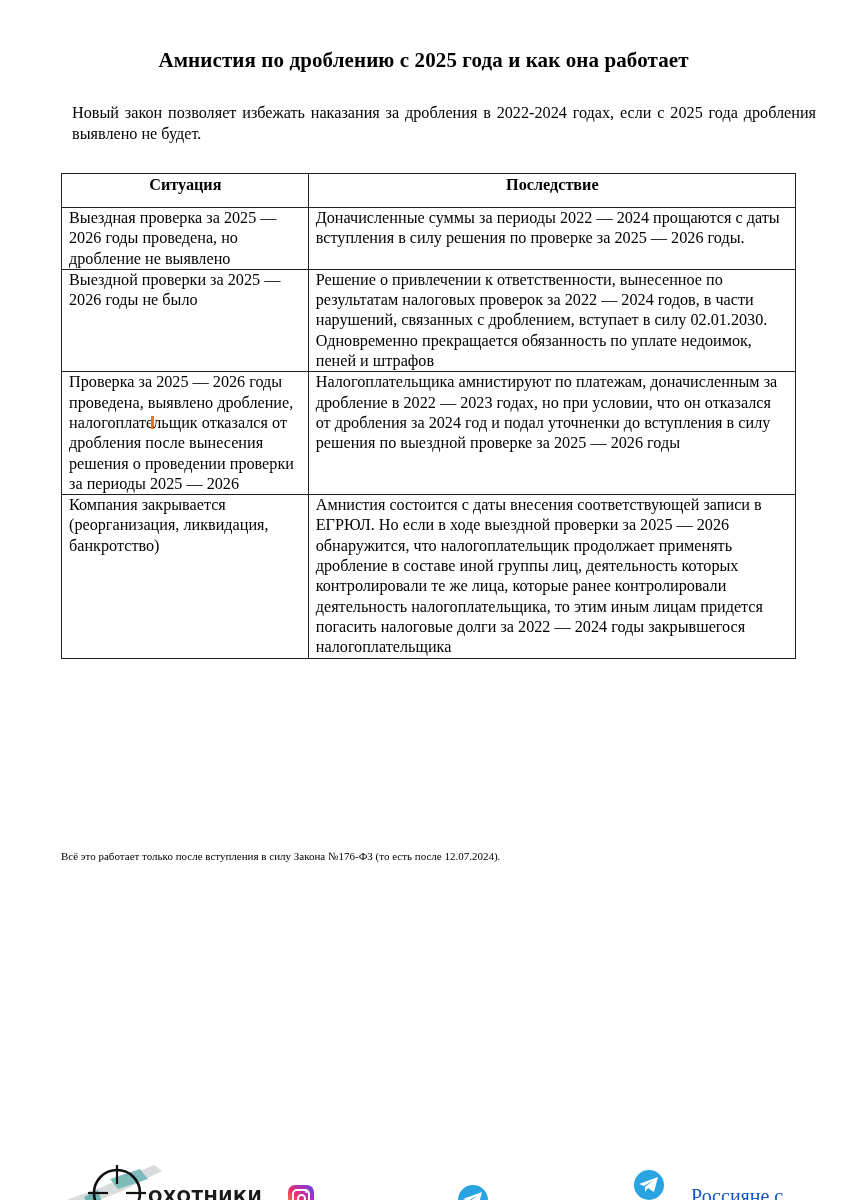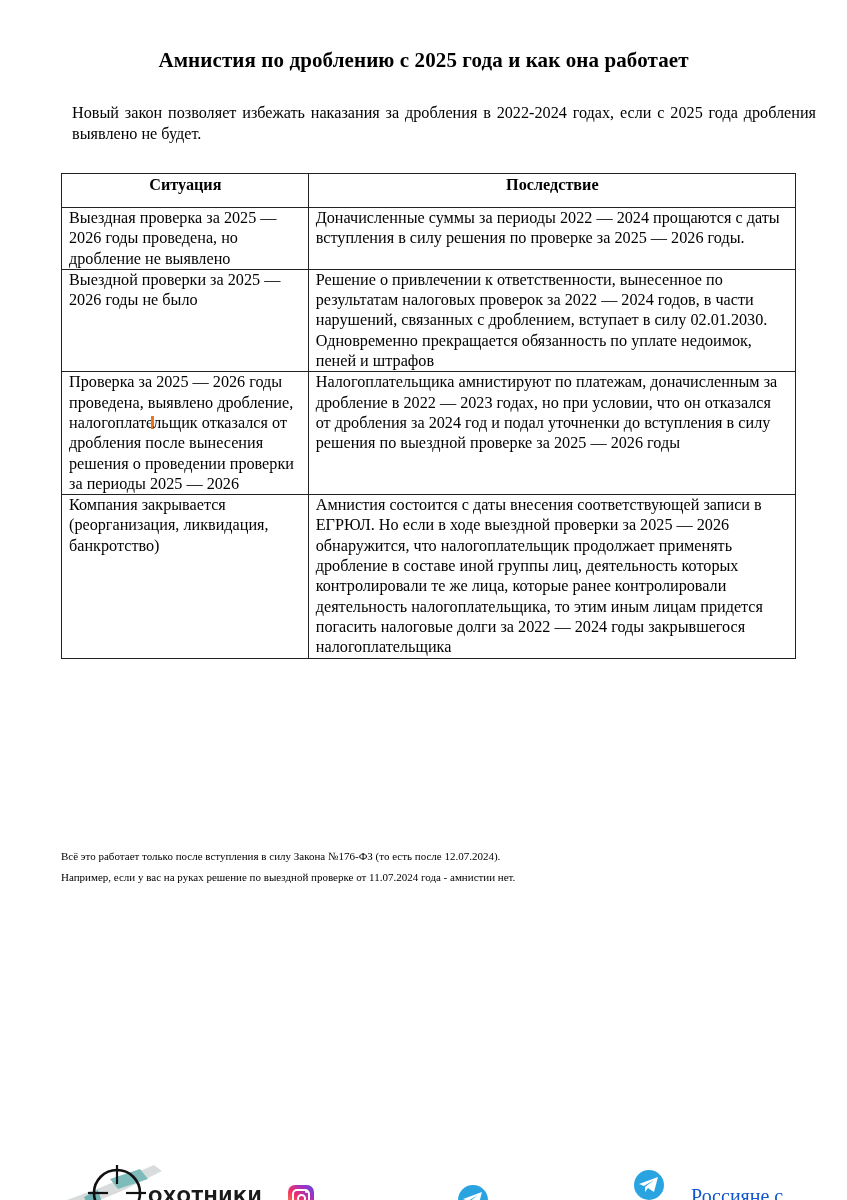--- a/index.html
+++ b/index.html
@@ -67,21 +67,20 @@
     </tr>
     <tr>
       <td>Компания закрывается (реорганизация, ликвидация, банкротство)</td>
       <td>Амнистия состоится с даты внесения соответствующей записи в ЕГРЮЛ. Но если в ходе выездной проверки за 2025 — 2026 обнаружится, что налогоплательщик продолжает применять дробление в составе иной группы лиц, деятельность которых контролировали те же лица, которые ранее контролировали деятельность налогоплательщика, то этим иным лицам придется погасить налоговые долги за 2022 — 2024 годы закрывшегося налогоплательщика</td>
     </tr>
   </tbody>
 </table>
 
 <div class="outro">
   <div>Всё это работает только после вступления в силу Закона №176-ФЗ (то есть после 12.07.2024).</div>
-  <div>Например, если у вас на руках решение по выездной проверке от 11.07.2024 года - амнистии нет.</div>
 </div>
 
 <div class="footer">
   <div class="logo">
     <svg width="110" height="62" viewBox="0 0 110 62" style="position:absolute;left:0;top:0;">
       <polygon points="2,44 40,30 92,8 100,14 60,34 10,54" fill="#d9dcdc"></polygon>
       <polygon points="22,40 36,33 42,52 30,58" fill="#6fb3b3"></polygon>
       <polygon points="48,22 78,12 86,22 56,32" fill="#7ebcbc"></polygon>
       <circle cx="55" cy="36" r="23" fill="none" stroke="#111" stroke-width="2.6"></circle>
       <line x1="55" y1="8" x2="55" y2="27" stroke="#111" stroke-width="2.2"></line>

